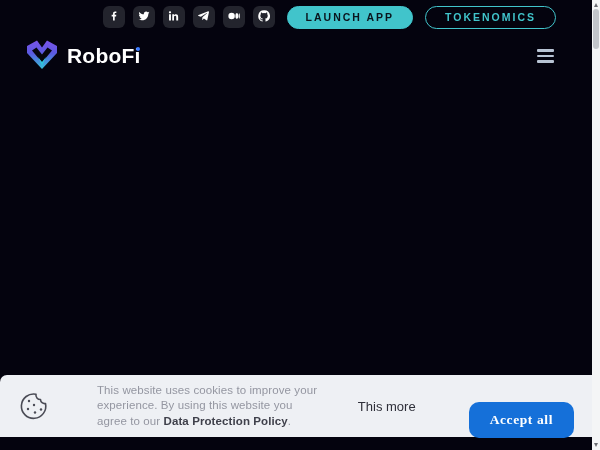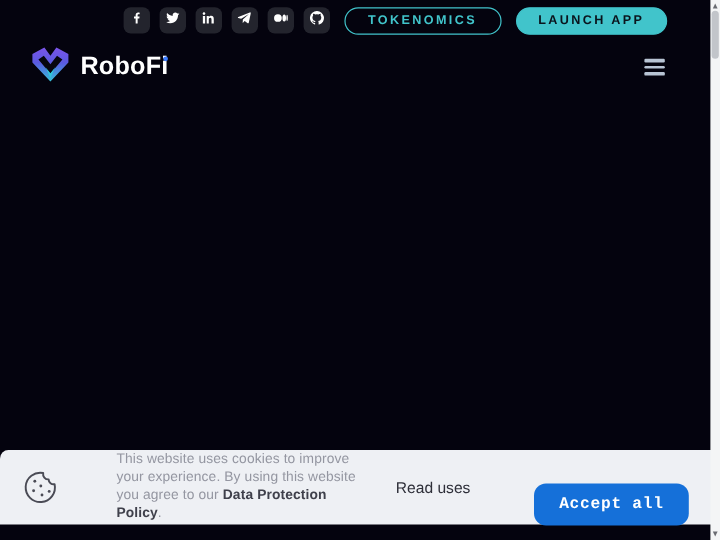--- a/index.html
+++ b/index.html
@@ -73,21 +73,21 @@
   .read-more {
     margin-left:auto; margin-right:20px;
     font-size:13px; color:#2e2f39; font-weight:500;
     cursor:pointer; white-space:nowrap;
   }
   .accept-btn {
     background:#1570d9; color:#ffffff;
     font-size:13.5px; font-weight:bold; letter-spacing:0.6px;
     border:none; border-radius:10px;
     padding:10px 21px; cursor:pointer; white-space:nowrap;
-    font-family:Liberation Mono, monospace;
+    font-family:Liberation Serif, serif;
     margin-top:28px;
   }
 
   
   .scrollbar {
     position:absolute; top:0; right:0; width:8px; height:450px;
     background:#f4f5f6; z-index:10;
   }
   .scroll-thumb {
     position:absolute; top:9px; left:1px; width:6px; height:40px;
@@ -147,23 +147,23 @@
     </div>
 
     <div class="social-btn" title="github">
       <span>
         <svg viewBox="0 0 24 24" width="13" height="13" fill="#fff">
             <path d="M12 .5A11.5 11.5 0 0 0 8.4 22.9c.6.1.8-.2.8-.6v-2c-3.2.7-3.9-1.5-3.9-1.5-.5-1.3-1.3-1.7-1.3-1.7-1.1-.7.1-.7.1-.7 1.2.1 1.8 1.2 1.8 1.2 1 1.8 2.7 1.3 3.4 1 .1-.8.4-1.3.7-1.6-2.6-.3-5.3-1.3-5.3-5.7 0-1.3.4-2.3 1.2-3.1-.1-.3-.5-1.5.1-3.1 0 0 1-.3 3.2 1.2a11 11 0 0 1 5.8 0c2.2-1.5 3.2-1.2 3.2-1.2.6 1.6.2 2.8.1 3.1.7.8 1.2 1.8 1.2 3.1 0 4.4-2.7 5.4-5.3 5.7.4.4.8 1.1.8 2.2v3.2c0 .3.2.7.8.6A11.5 11.5 0 0 0 12 .5z"></path>
           </svg>
       </span>
     </div>
 
+    <button class="pill filled" style="font-family:'Liberation Sans',sans-serif;">LAUNCH APP</button>
+
     <button class="pill outline" style="background:transparent;font-family:'Liberation Sans',sans-serif;">TOKENOMICS</button>
-
-    <button class="pill filled" style="font-family:'Liberation Sans',sans-serif;">LAUNCH APP</button>
   </div>
 
   <div class="row2">
     <div class="brand">
       <span>
         <svg width="36" height="33" viewBox="0 0 36 33">
           <defs>
             <linearGradient id="lg" x1="0" y1="0" x2="0" y2="1">
               <stop offset="0" stop-color="#7b54ea"></stop>
               <stop offset="0.45" stop-color="#5a5ae0"></stop>
@@ -190,21 +190,21 @@
     <svg viewBox="0 0 32 32" width="32" height="32">
       <path d="M27.5 13.5 A12.2 12.2 0 1 1 18 4.2 A4.4 4.4 0 0 0 22.5 9.5 A4.2 4.2 0 0 0 27.5 13.5 Z" fill="none" stroke="#4a4b55" stroke-width="1.6" stroke-linejoin="round"></path>
       <circle cx="11" cy="11" r="1.2" fill="#4a4b55"></circle>
       <circle cx="16" cy="15" r="1.2" fill="#4a4b55"></circle>
       <circle cx="10" cy="19" r="1.2" fill="#4a4b55"></circle>
       <circle cx="17" cy="22.5" r="1.2" fill="#4a4b55"></circle>
       <circle cx="23" cy="19.5" r="1.2" fill="#4a4b55"></circle>
     </svg>
   </span>
   <p class="cookie-text"><span>This website uses cookies to improve your experience. By using this website you agree to our </span><b>Data Protection Policy</b><span>.</span></p>
-  <span class="read-more">Read uses</span>
+  <span class="read-more">This more</span>
   <button class="accept-btn">Accept all</button>
 </div>
 
 <div class="scrollbar">
   <div class="scroll-arrow up"></div>
   <div class="scroll-thumb"></div>
   <div class="scroll-arrow down"></div>
 </div>
 
 </body></html>

